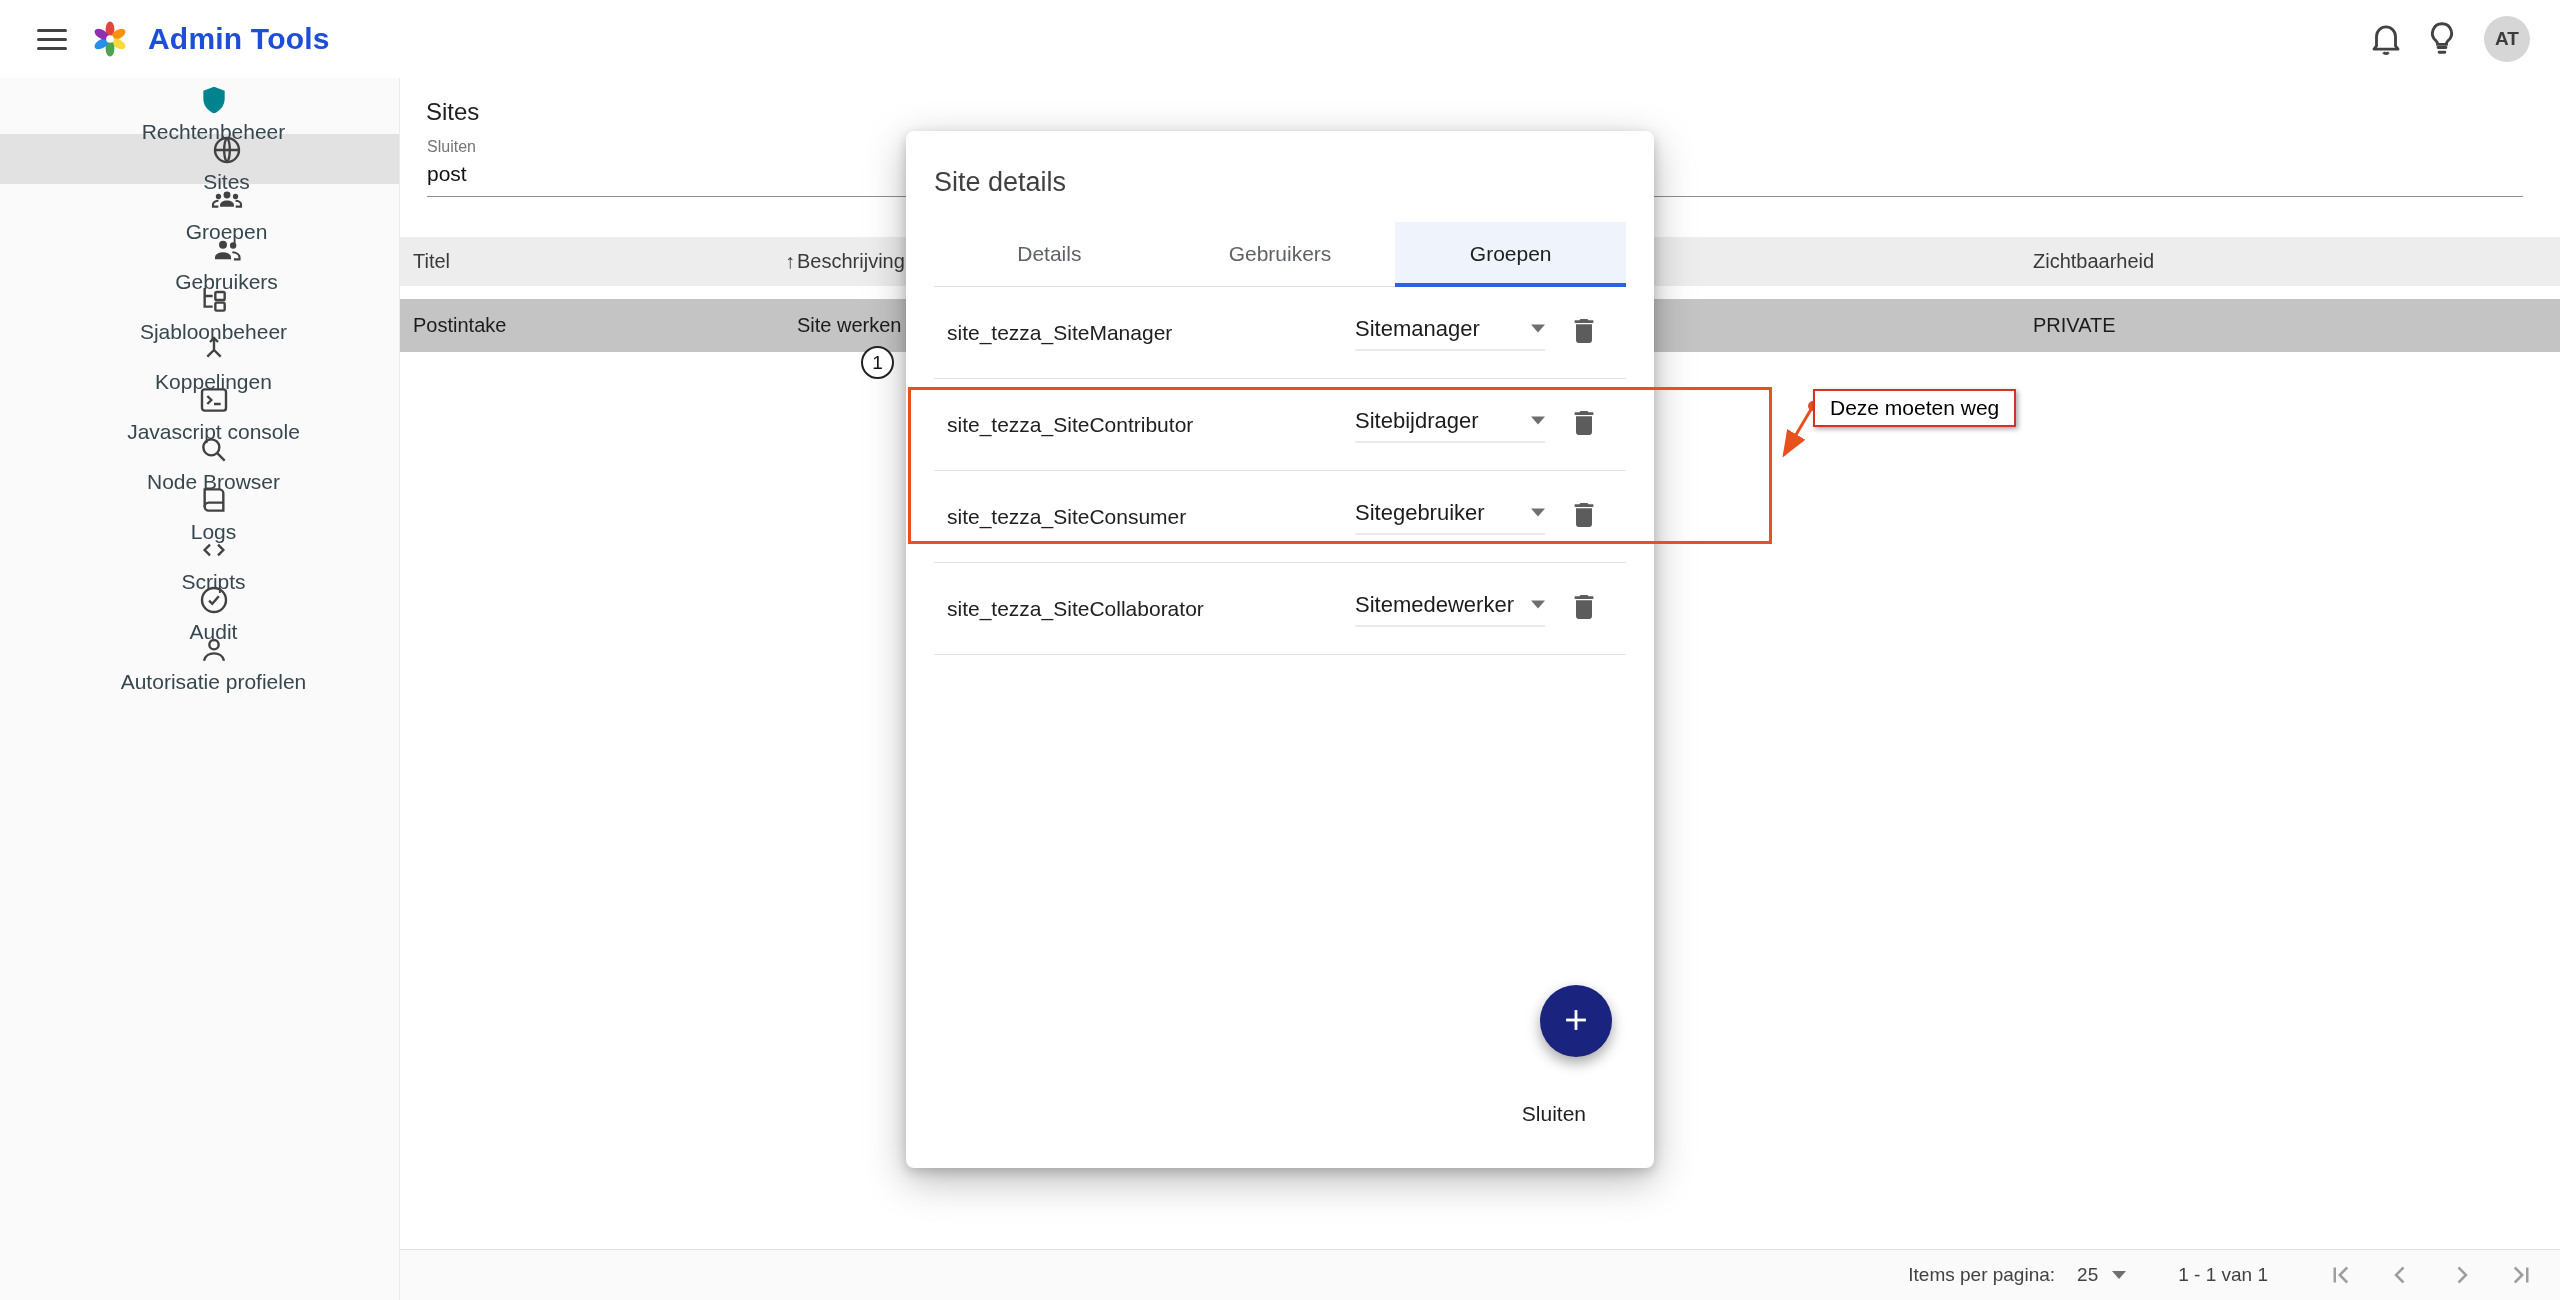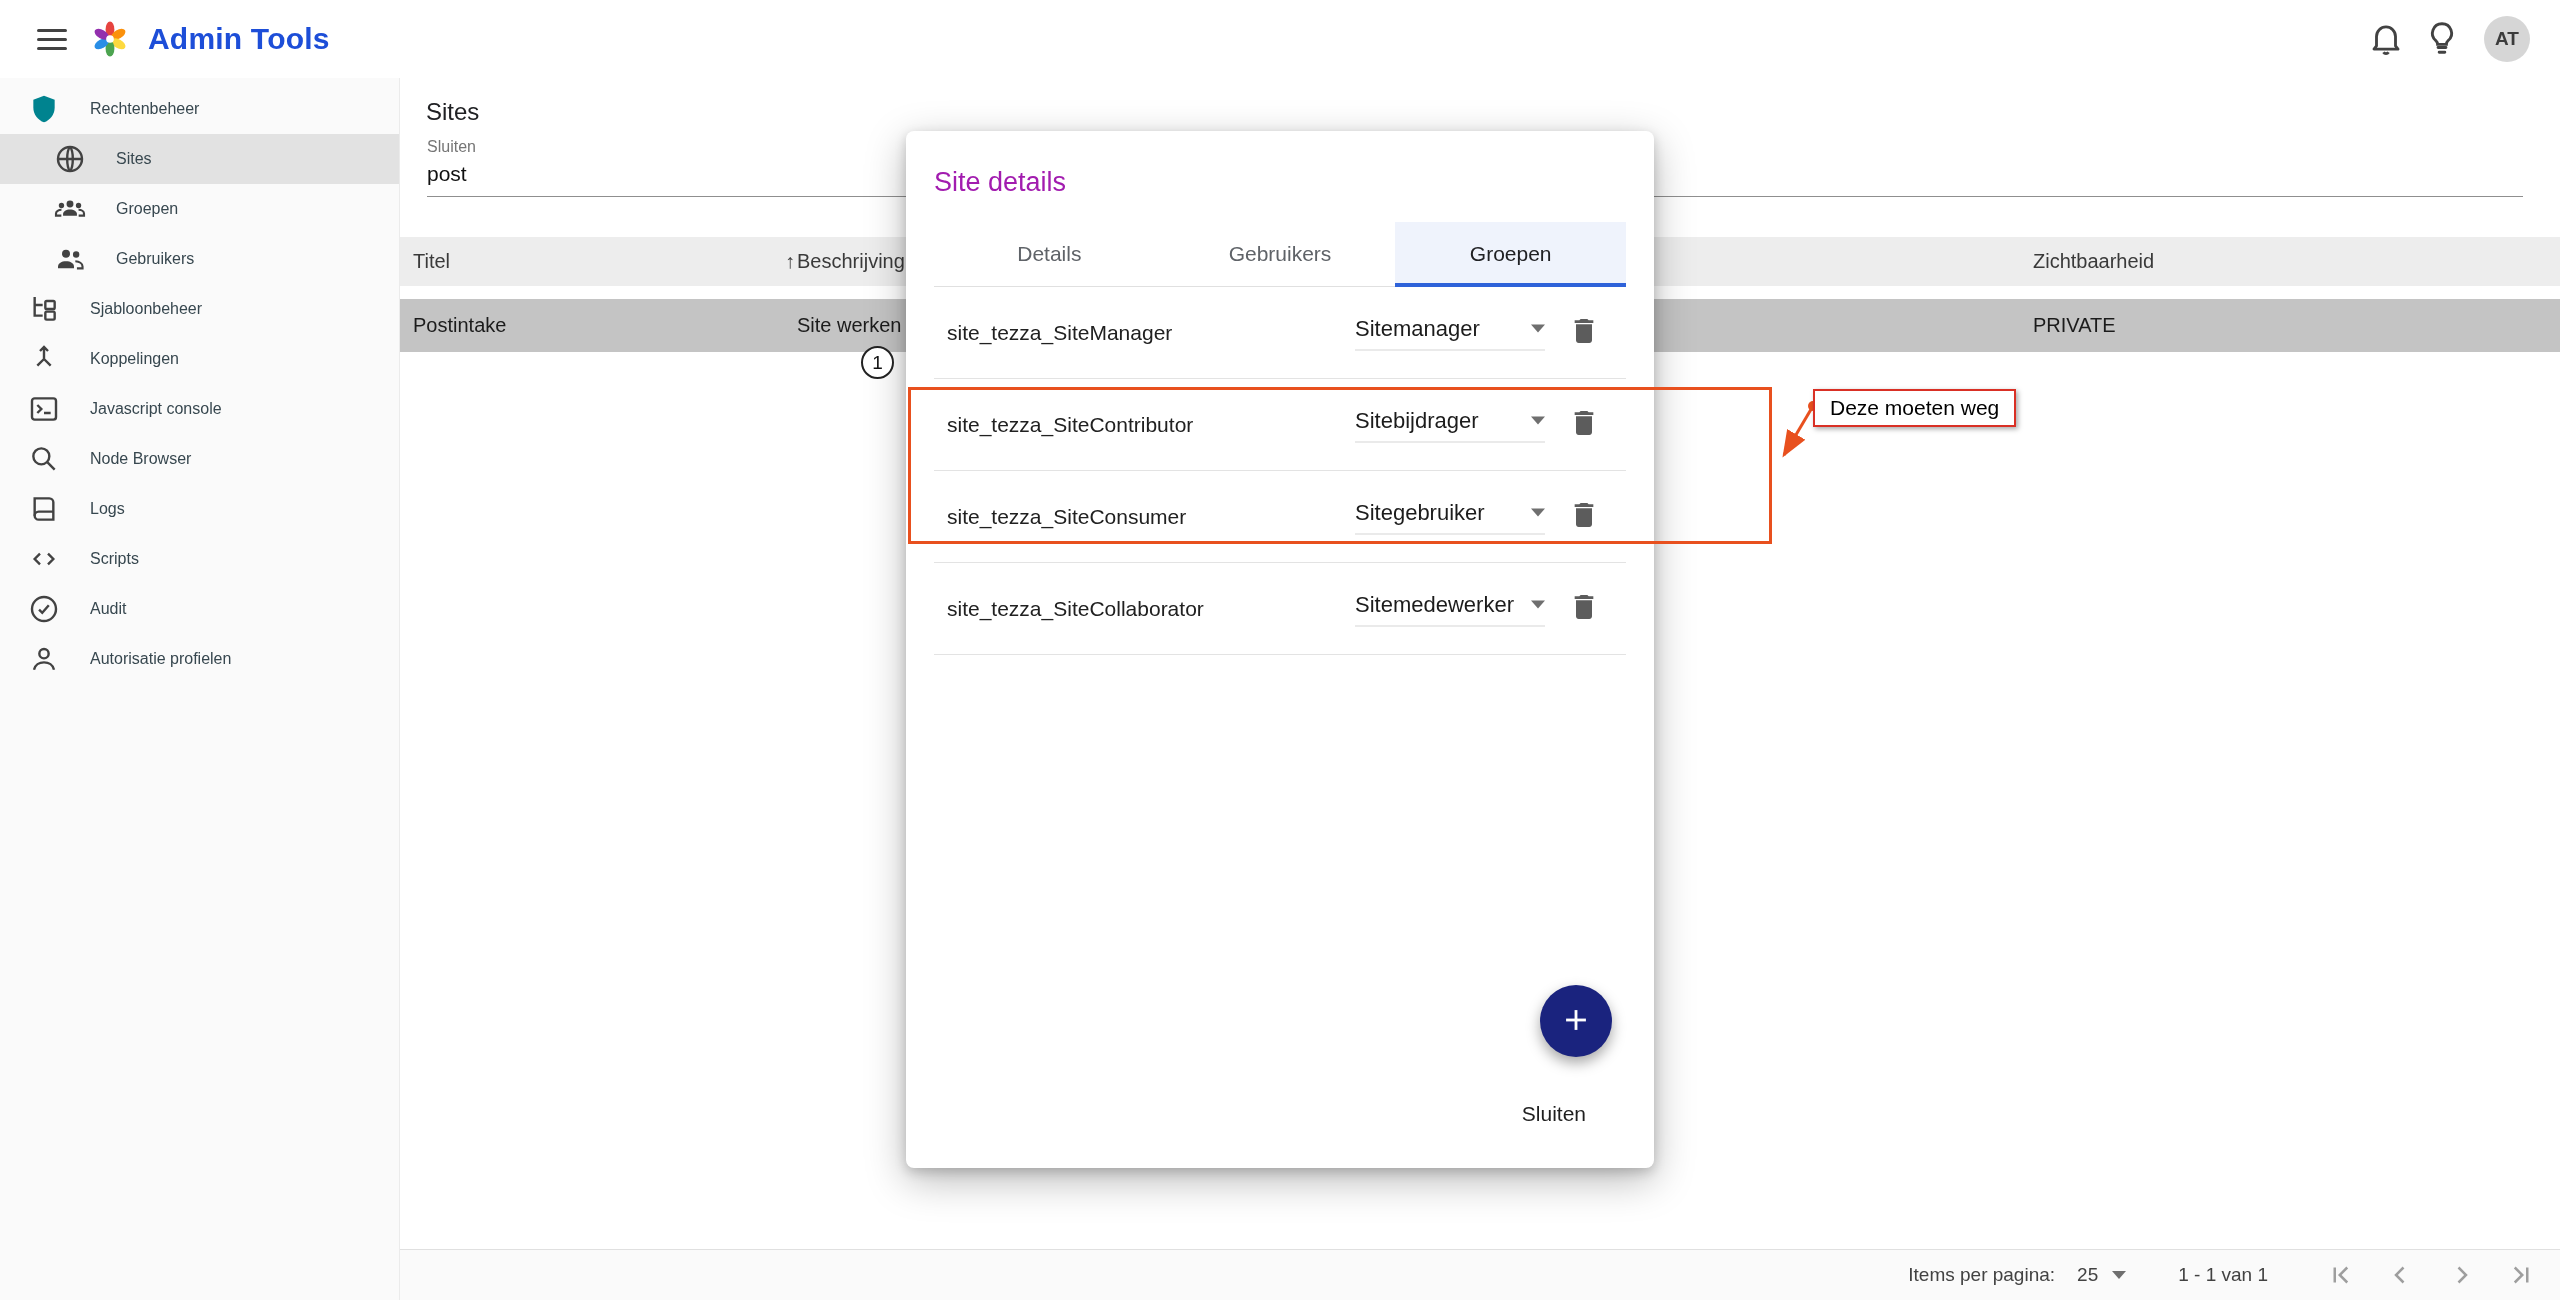--- a/index.html
+++ b/index.html
@@ -30,22 +30,22 @@
     display:flex;align-items:center;justify-content:center;}
   .icon-btn svg{width:38px;height:38px;}
   .avatar{width:46px;height:46px;border-radius:50%;background:#d6d6d6;color:#3c3c3c;
     display:flex;align-items:center;justify-content:center;font-size:19px;font-weight:600;
     margin-left:14px;cursor:pointer;border:none;}
   
   .sidebar{
     position:absolute;top:78px;left:0;bottom:0;width:400px;background:#fafafa;
     border-right:1px solid #ebebeb;padding-top:6px;z-index:4;
   }
-  .nav-row{height:50px;display:flex;align-items:center;gap:30px;padding-left:28px;
-    font-size:16px;color:#37474f;cursor:pointer;white-space:nowrap;}
+  .nav-row{height:50px;display:flex;align-items:center;gap:4px;padding-left:28px;
+    font-size:21px;color:#37474f;cursor:pointer;white-space:nowrap;flex-direction:column;}
   .nav-row.sub{padding-left:54px;}
   .nav-row.selected{background:#e2e2e2;}
   .nav-row .ic{width:32px;height:32px;flex:0 0 32px;color:#424242;}
   .nav-section .ic{color:var(--section-icon);}
   .ic svg{width:100%;height:100%;display:block;}
   
   .main{position:absolute;top:78px;left:400px;right:0;bottom:0;background:#fff;}
   .page-title{position:absolute;top:20px;left:26px;font-size:24px;font-weight:500;color:#202124;}
   .search-field{position:absolute;top:60px;left:27px;right:37px;border-bottom:1px solid #8f8f8f;padding-bottom:10px;}
   .search-label{font-size:16px;color:#757575;display:block;}
@@ -67,21 +67,21 @@
   .caret{width:0;height:0;border-left:7px solid transparent;border-right:7px solid transparent;
     border-top:8px solid #6f6f6f;}
   .pg-range{margin-right:54px;}
   .pg-nav{display:flex;align-items:center;gap:22px;}
   .pg-nav button{border:none;background:transparent;width:38px;height:38px;cursor:pointer;
     display:flex;align-items:center;justify-content:center;}
   .pg-nav svg{width:30px;height:30px;stroke:#9e9e9e;fill:none;stroke-width:2;}
   
   .dialog{position:absolute;left:906px;top:131px;width:748px;height:1037px;background:#fff;
     border-radius:8px;box-shadow:0 12px 40px rgba(0,0,0,.28),0 4px 12px rgba(0,0,0,.18);z-index:10;}
-  .dialog-title{position:absolute;top:36px;left:28px;font-size:27px;font-weight:500;color:#a21caf;}
+  .dialog-title{position:absolute;top:36px;left:28px;font-size:27px;font-weight:500;color:#404040;}
   .tabs{position:absolute;top:91px;left:28px;width:692px;height:65px;display:flex;
     border-bottom:1px solid #e0e0e0;}
   .tab{flex:1;display:flex;align-items:center;justify-content:center;font-size:21px;
     color:#5f6368;cursor:pointer;position:relative;font-weight:500;}
   .tab.active{color:#202124;background:rgba(46,98,217,.08);}
   .tab.active::after{content:"";position:absolute;left:0;right:0;bottom:-1px;height:4px;
     background:var(--tab-indicator);}
   .group-rows{position:absolute;top:156px;left:28px;width:692px;}
   .group-row{position:relative;height:92px;border-bottom:1px solid #e3e3e3;}
   .group-name{position:absolute;left:13px;top:50%;transform:translateY(-50%);font-size:21px;color:#212121;}

